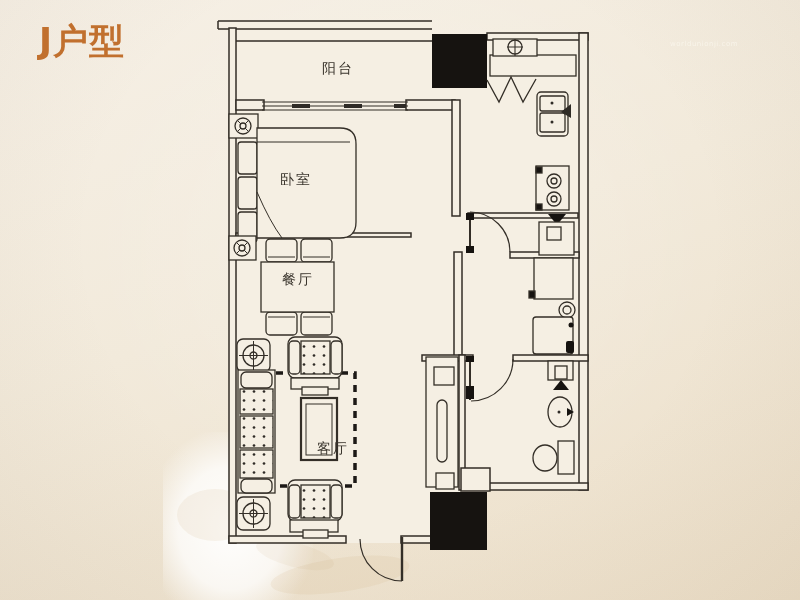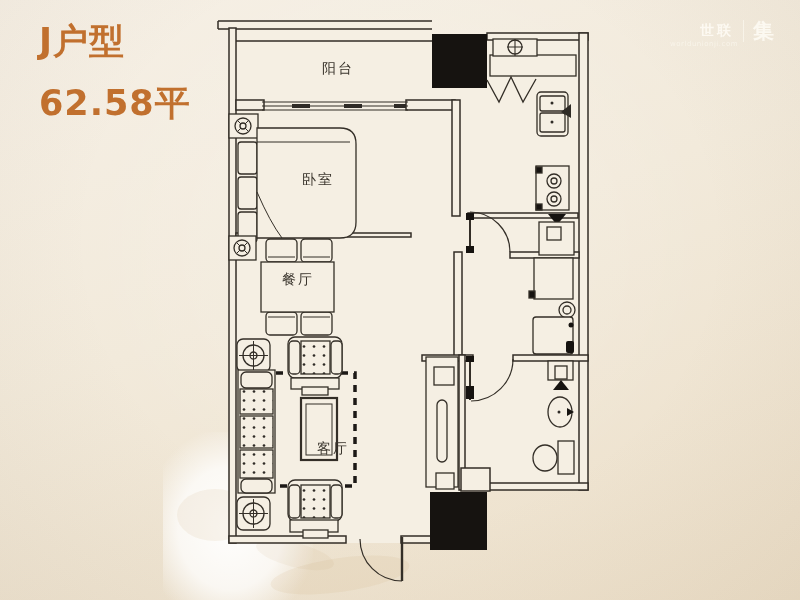--- a/index.html
+++ b/index.html
@@ -253,28 +253,22 @@
       <g>
         <rect x="426" y="357" width="32" height="130"></rect>
         <rect x="434" y="367" width="20" height="18"></rect>
         <rect x="437" y="400" width="10" height="62" rx="5"></rect>
         <rect x="436" y="473" width="18" height="16"></rect>
       </g>
     </g>
   </svg>
 
   <span class="room-label" style="left:338px;top:69px">阳台</span>
-  <span class="room-label" style="left:318px;top:180px">卧室</span>
+  <span class="room-label" style="left:296px;top:180px">卧室</span>
   <span class="room-label" style="left:298px;top:280px">餐厅</span>
   <span class="room-label" style="left:333px;top:449px">客厅</span>
 
   <div class="title-block" style="color:#c1702e">
     <div class="title-line">J户型</div>
-    <div class="title-line title-area">62.58平</div>
   </div>
 
-  <div class="watermark">
-    <span class="wm-left">世联</span>
-    <span class="wm-div"></span>
-    <span class="wm-right">集</span>
-  </div>
   <div class="wm-url">worldunionji.com</div>
 </div>
 
 </body></html>

